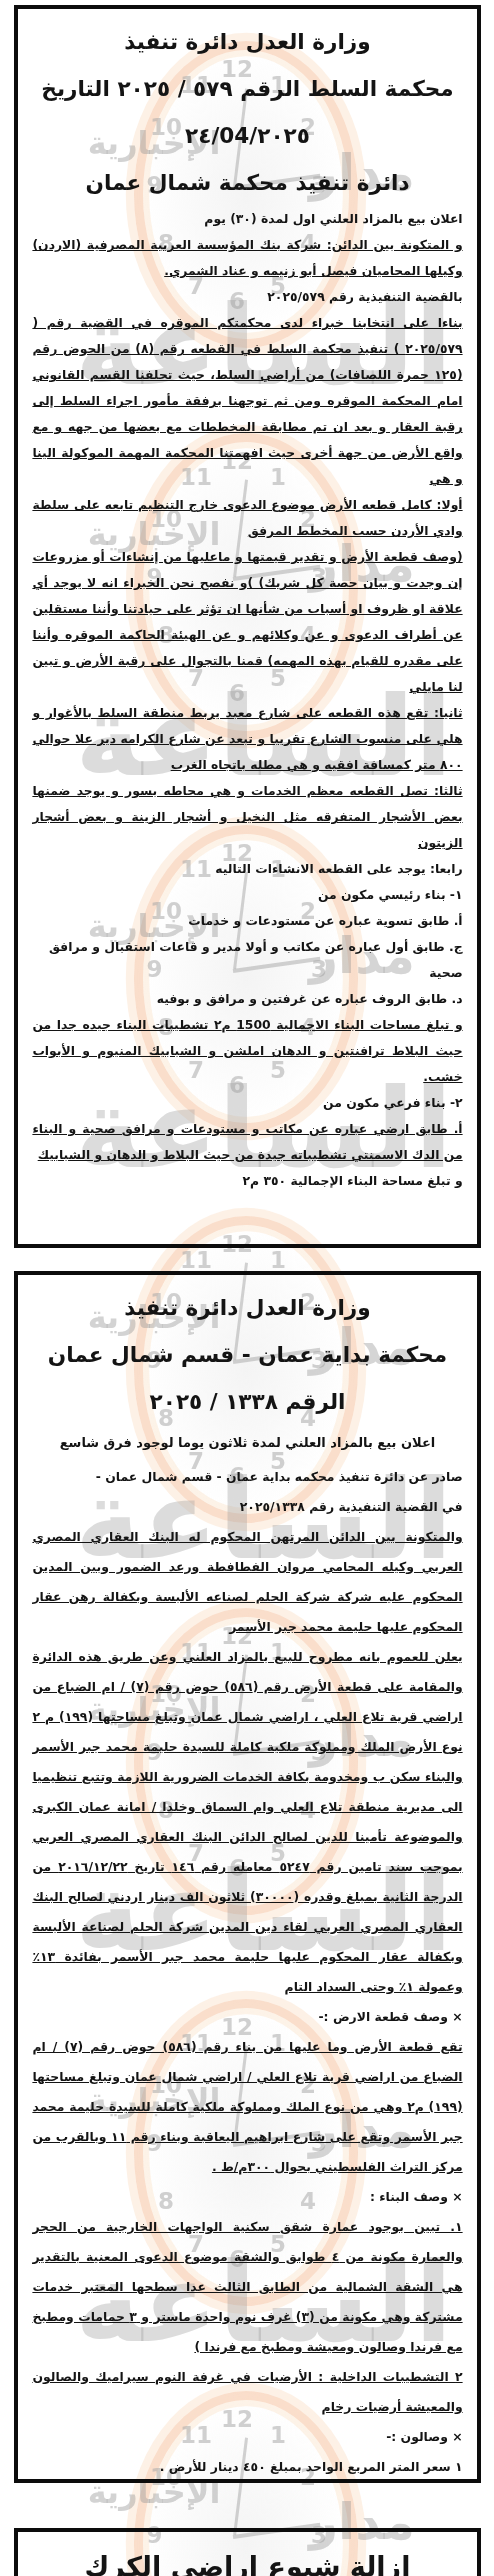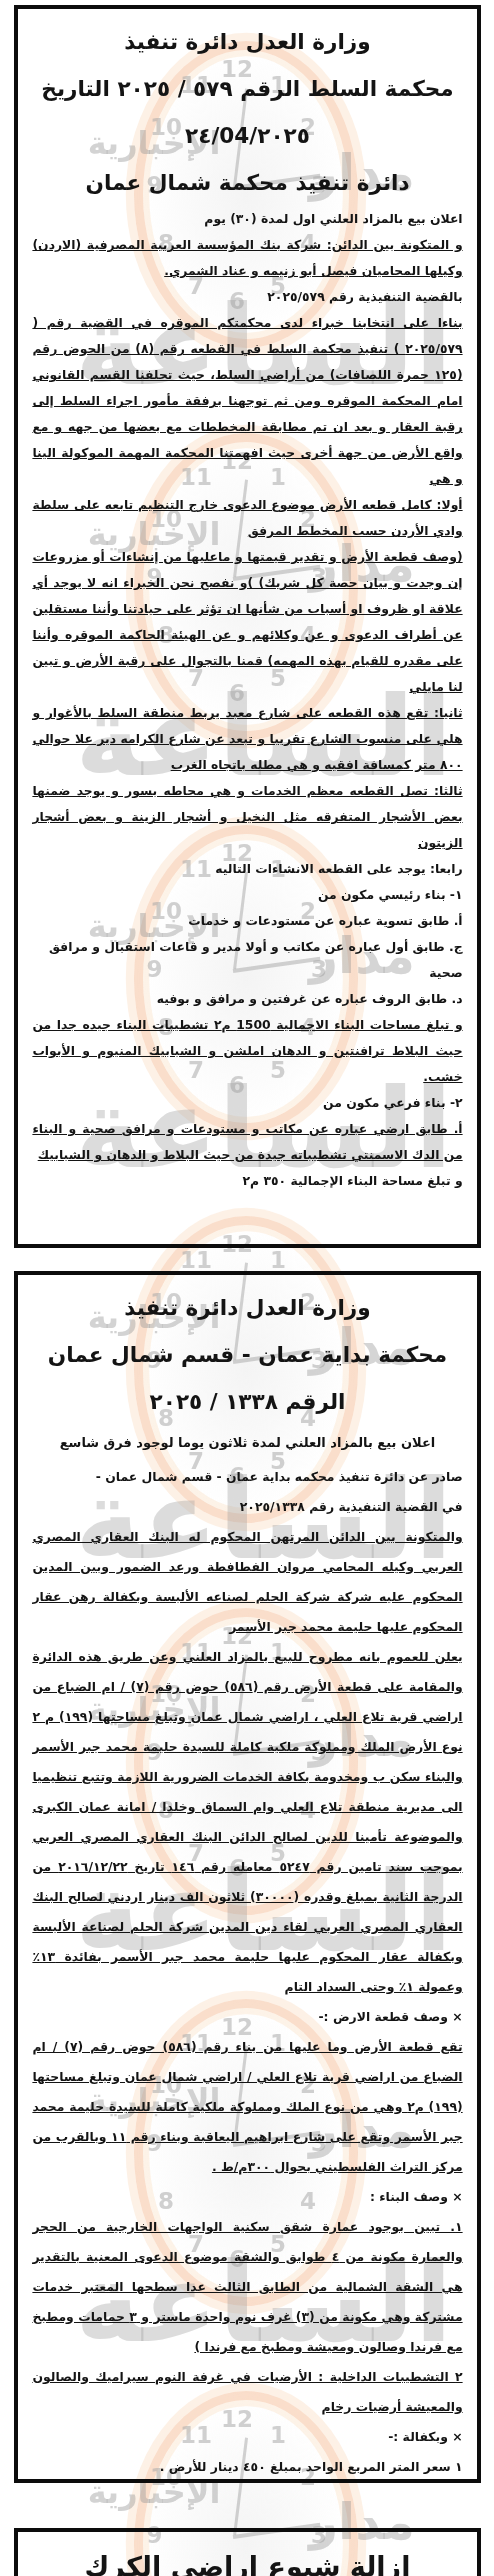--- a/index.html
+++ b/index.html
@@ -247,21 +247,21 @@
 
     <p class="para s-r">صادر عن دائرة تنفيذ محكمه بداية عمان - قسم شمال عمان -</p>
         <p class="para s-r">في القضية التنفيذية رقم ٢٠٢٥/١٣٣٨</p>
         <p class="para s-j">والمتكونة بين الدائن المرتهن المحكوم له البنك العقاري المصري العربي وكيله المحامي مروان الفطافطة ورعد الضمور وبين المدين المحكوم عليه شركة شركة الحلم لصناعه الألبسة وبكفالة رهن عقار المحكوم عليها حليمة محمد جبر الأسمر</p>
         <p class="para s-j">يعلن للعموم بانه مطروح للبيع بالمزاد العلني وعن طريق هذه الدائرة والمقامة على قطعة الأرض رقم (٥٨٦) حوض رقم (٧) / ام الضباع من اراضي قرية تلاع العلي ، اراضي شمال عمان وتبلغ مساحتها (١٩٩) م ٢ نوع الأرض الملك ومملوكة ملكية كاملة للسيدة حليمة محمد جبر الأسمر والبناء سكن ب ومخدومة بكافة الخدمات الضرورية اللازمة وتتبع تنظيميا الى مديرية منطقة تلاع العلي وام السماق وخلدا / امانة عمان الكبرى والموضوعة تأمينا للدين لصالح الدائن البنك العقاري المصري العربي بموجب سند تامين رقم ٥٢٤٧ معامله رقم ١٤٦ تاريخ ٢٠١٦/١٢/٢٢ من الدرجة الثانية بمبلغ وقدره (٣٠٠٠٠) ثلاثون الف دينار اردني لصالح البنك العقاري المصري العربي لقاء دين المدين شركة الحلم لصناعة الألبسة وبكفالة عقار المحكوم عليها حليمة محمد جبر الأسمر بفائدة ١٣٪ وعمولة ١٪ وحتى السداد التام</p>
         <p class="para s-r">× وصف قطعة الارض :-</p>
         <p class="para s-j">تقع قطعة الأرض وما عليها من بناء رقم (٥٨٦) حوض رقم (٧) / ام الضباع من اراضي قرية تلاع العلي / اراضي شمال عمان وتبلغ مساحتها (١٩٩) م٢ وهي من نوع الملك ومملوكة ملكية كاملة للسيدة حليمة محمد جبر الأسمر وتقع على شارع ابراهيم اليعاقبة وبناء رقم ١١ وبالقرب من مركز التراث الفلسطيني بحوال ٣٠٠م/ط .</p>
         <p class="para s-r">× وصف البناء :</p>
         <p class="para s-j">١. تبين بوجود عمارة شقق سكنية الواجهات الخارجية من الحجر والعمارة مكونة من ٤ طوابق والشقة موضوع الدعوى المعنية بالتقدير هي الشقة الشمالية من الطابق الثالث عدا سطحها المعتبر خدمات مشتركة وهي مكونة من (٣) غرف نوم واحدة ماستر و ٣ حمامات ومطبخ مع فرندا وصالون ومعيشة ومطبخ مع فرندا )</p>
         <p class="para s-j">٢ التشطيبات الداخلية : الأرضيات في غرفة النوم سيراميك والصالون والمعيشة أرضيات رخام</p>
-        <p class="para s-r">× وبكفالة :-</p>
+        <p class="para s-r">× وصالون :-</p>
         <p class="para s-r">١ سعر المتر المربع الواحد بمبلغ ٤٥٠ دينار للأرض .</p>
         <p class="para s-r">مساحة قطعة الأرض حسب سند التسجيل ١٩٩ متر مربع × ٤٥٠ دينار = ٨٩٥٥٠ دينار.</p>
       </div>
 
   </div>
 
   <div class="notice" id="n3">
     <div>
 
     <div class="t-line t3">إزالة شيوع اراضي الكرك</div>

